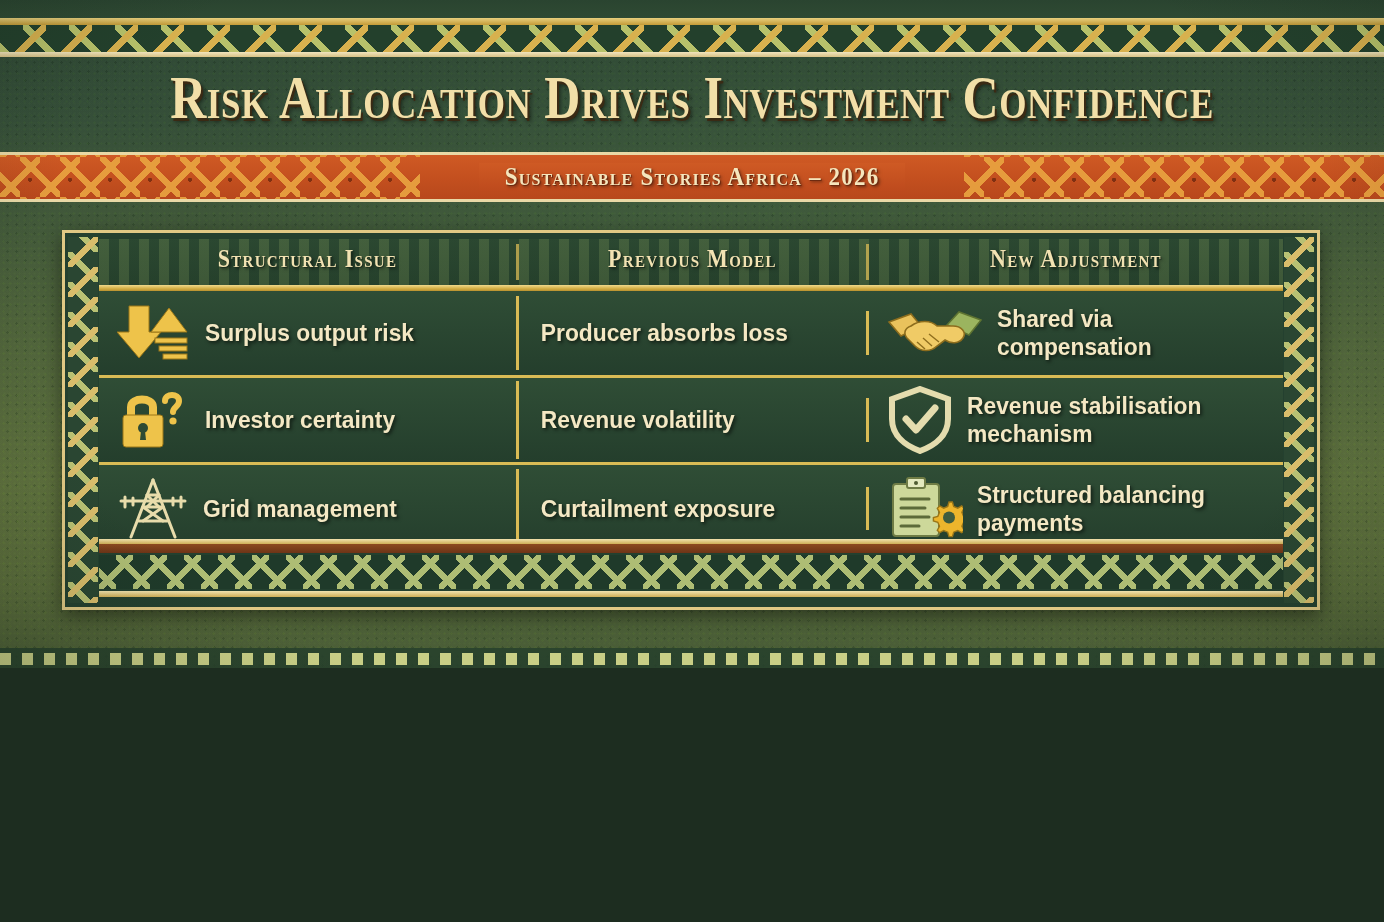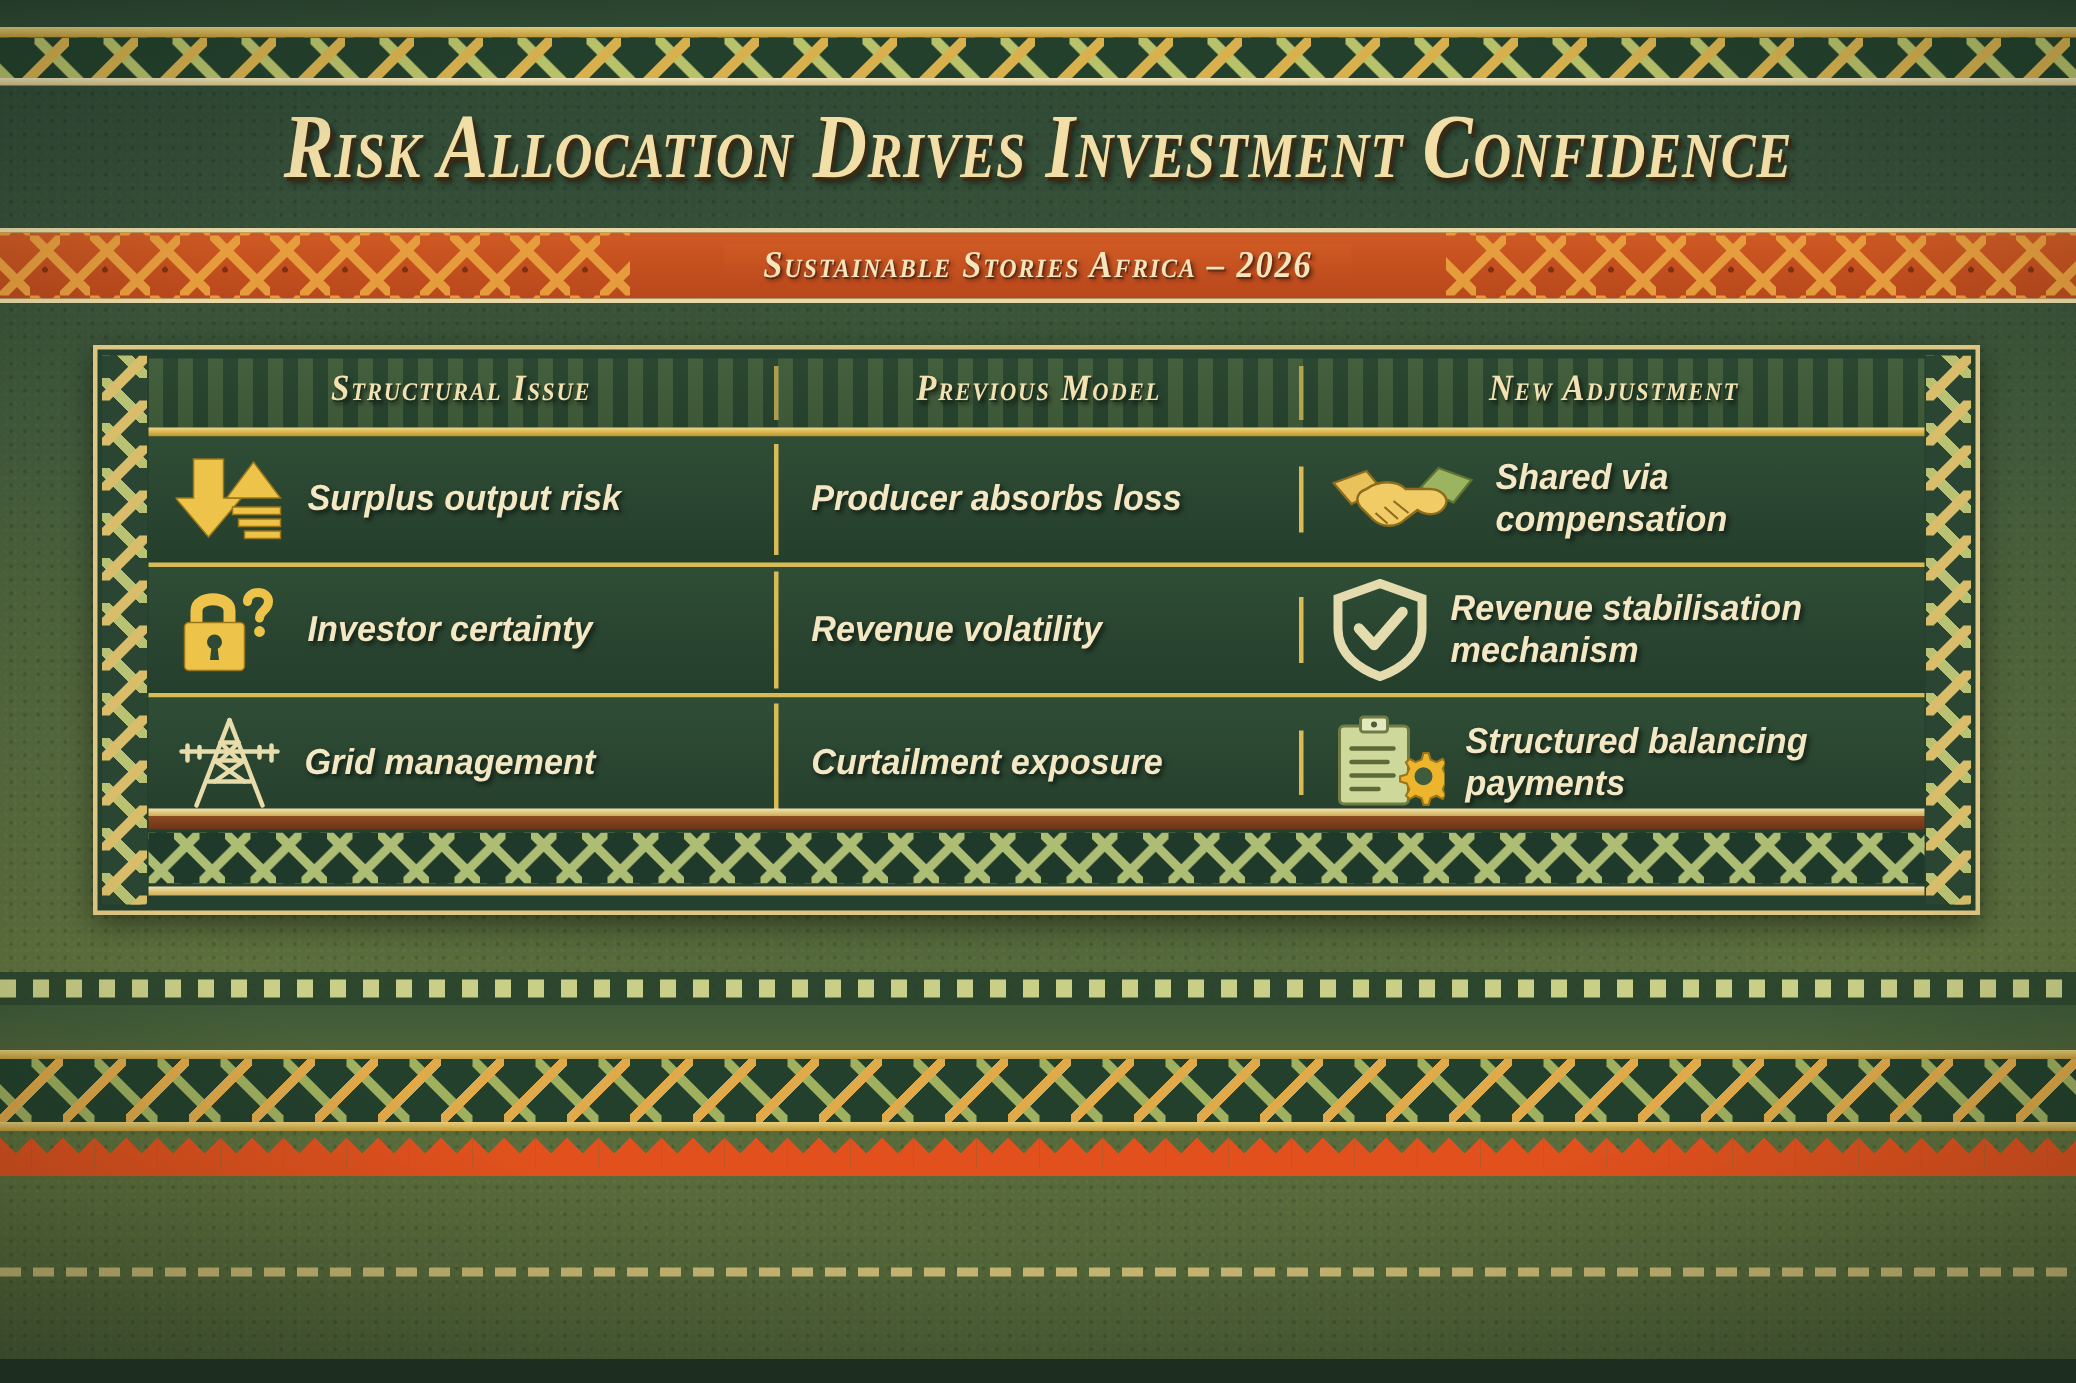--- a/index.html
+++ b/index.html
@@ -3,27 +3,26 @@
 <meta charset="utf-8">
 <style>
   html, body {
     margin: 0;
     padding: 0;
     background: #1d2d20;
   }
   .stage {
     position: relative;
     width: 1384px;
-    height: 906px;
+    height: 668px;
     overflow: hidden;
     font-family: "Liberation Sans", sans-serif;
     background:
       radial-gradient(ellipse 900px 520px at 50% 42%, rgba(60,92,62,0.55) 0%, rgba(46,74,52,0.25) 55%, rgba(30,50,38,0.0) 100%),
       linear-gradient(180deg, #2d4634 0%, #37503a 18%, #53663c 48%, #63743f 72%, #5c6d3c 88%, #4a5c36 100%);
-    font-style: italic;
   }
   
   .stage::before {
     content: "";
     position: absolute;
     inset: 0;
     pointer-events: none;
     opacity: 0.5;
     background-image:
       radial-gradient(rgba(150,168,96,0.35) 1.1px, transparent 1.4px),

